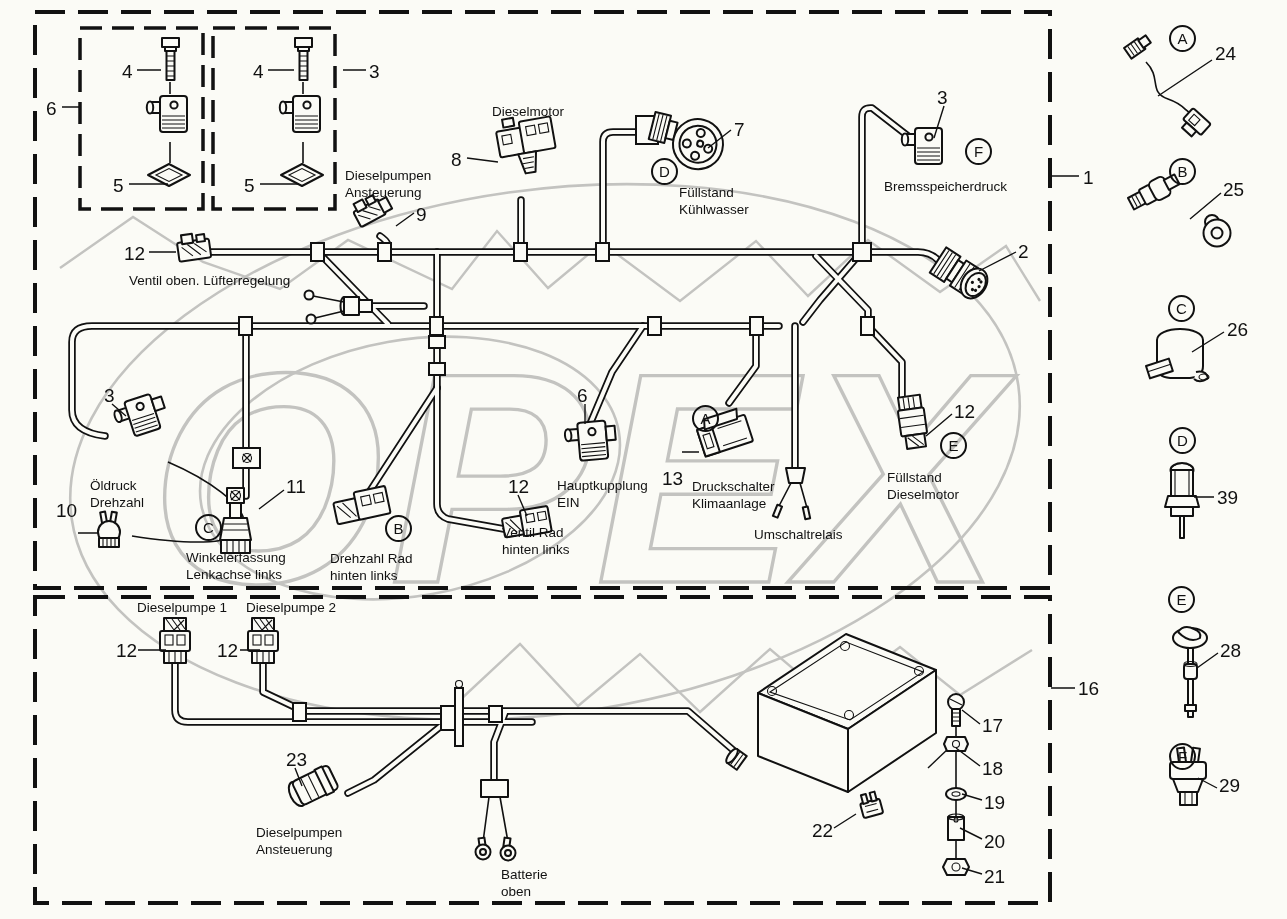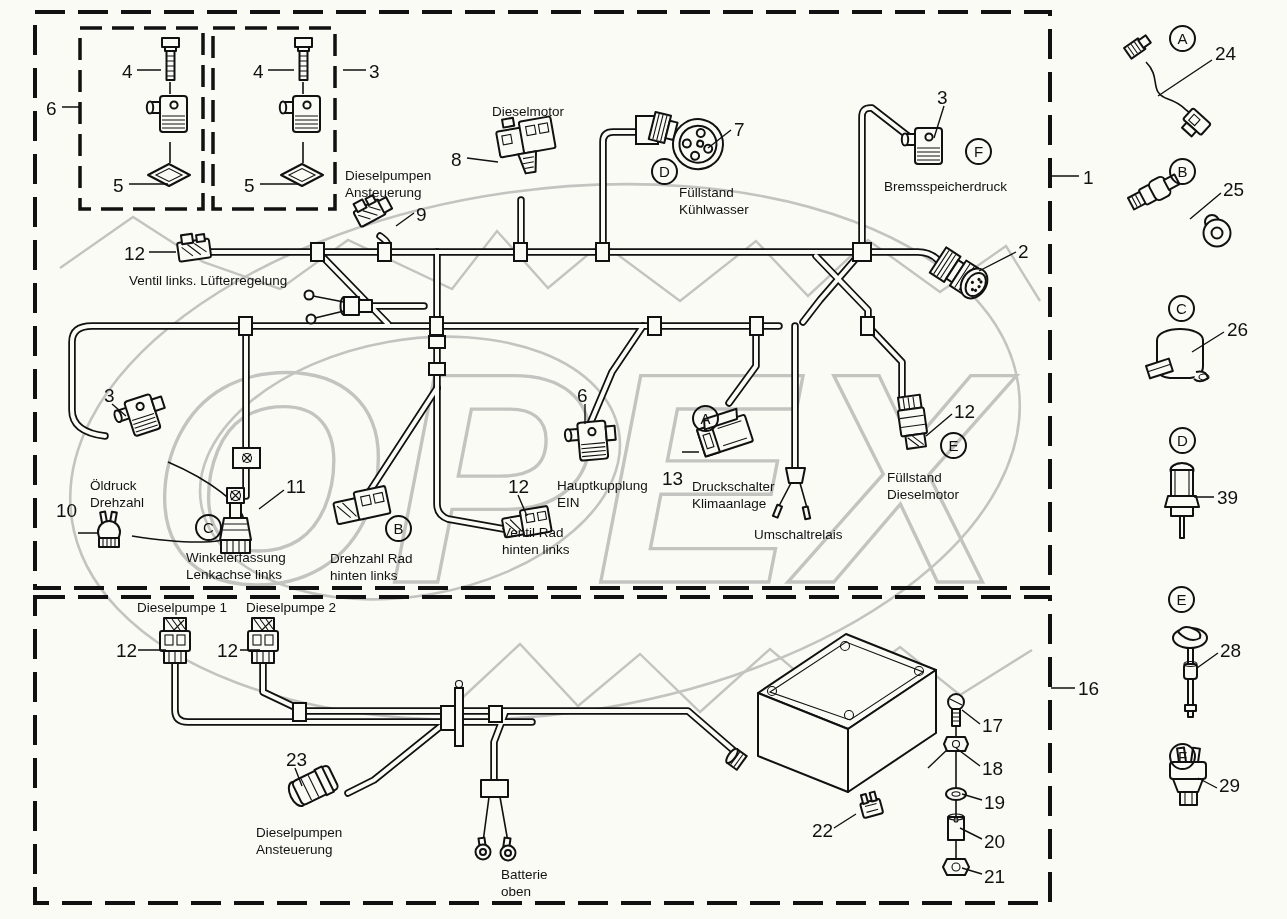--- a/index.html
+++ b/index.html
@@ -534,21 +534,21 @@
   <div>Dieselmotor</div>
 </div>
 <div class="cap" style="left:679px;top:185px">
   <div>Füllstand</div>
       <div>Kühlwasser</div>
 </div>
 <div class="cap" style="left:884px;top:179px">
   <div>Bremsspeicherdruck</div>
 </div>
 <div class="cap" style="left:129px;top:273px">
-  <div>Ventil links. Lüfterregelung</div>
+  <div>Ventil oben. Lüfterregelung</div>
 </div>
 <div class="cap" style="left:90px;top:478px">
   <div>Öldruck</div>
       <div>Drehzahl</div>
 </div>
 <div class="cap" style="left:186px;top:550px">
   <div>Winkelerfassung</div>
       <div>Lenkachse links</div>
 </div>
 <div class="cap" style="left:330px;top:551px">

